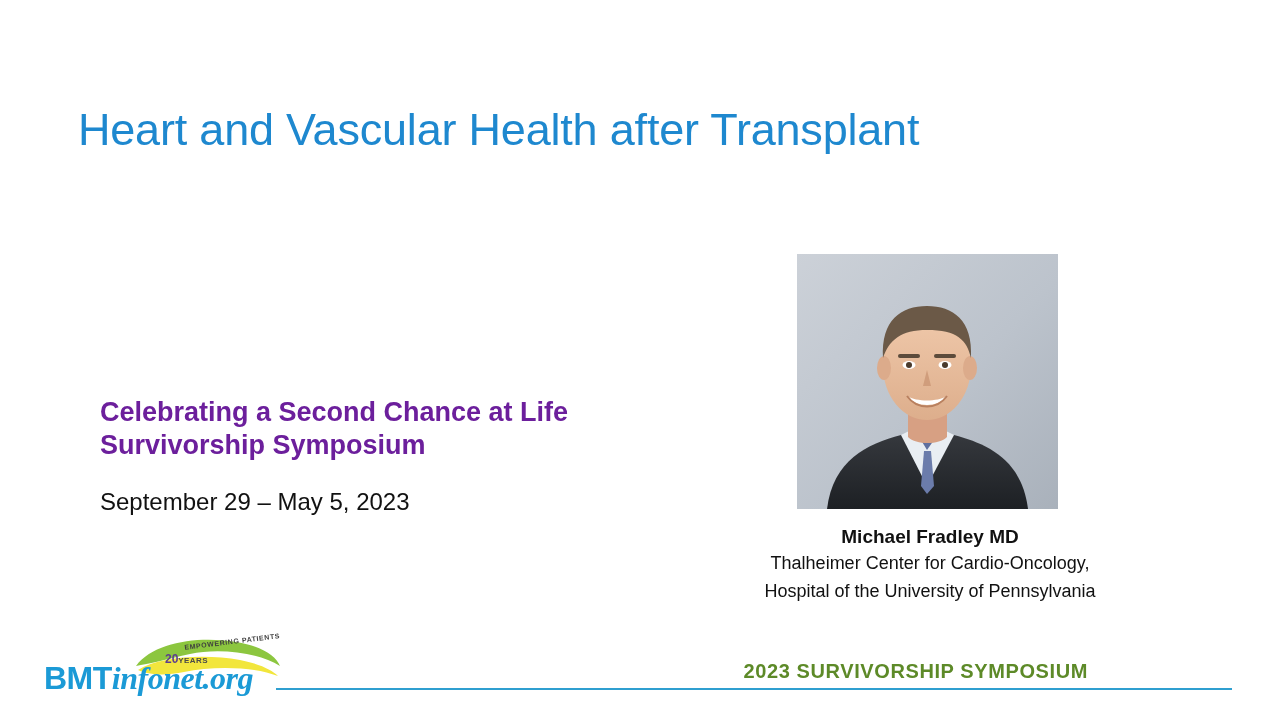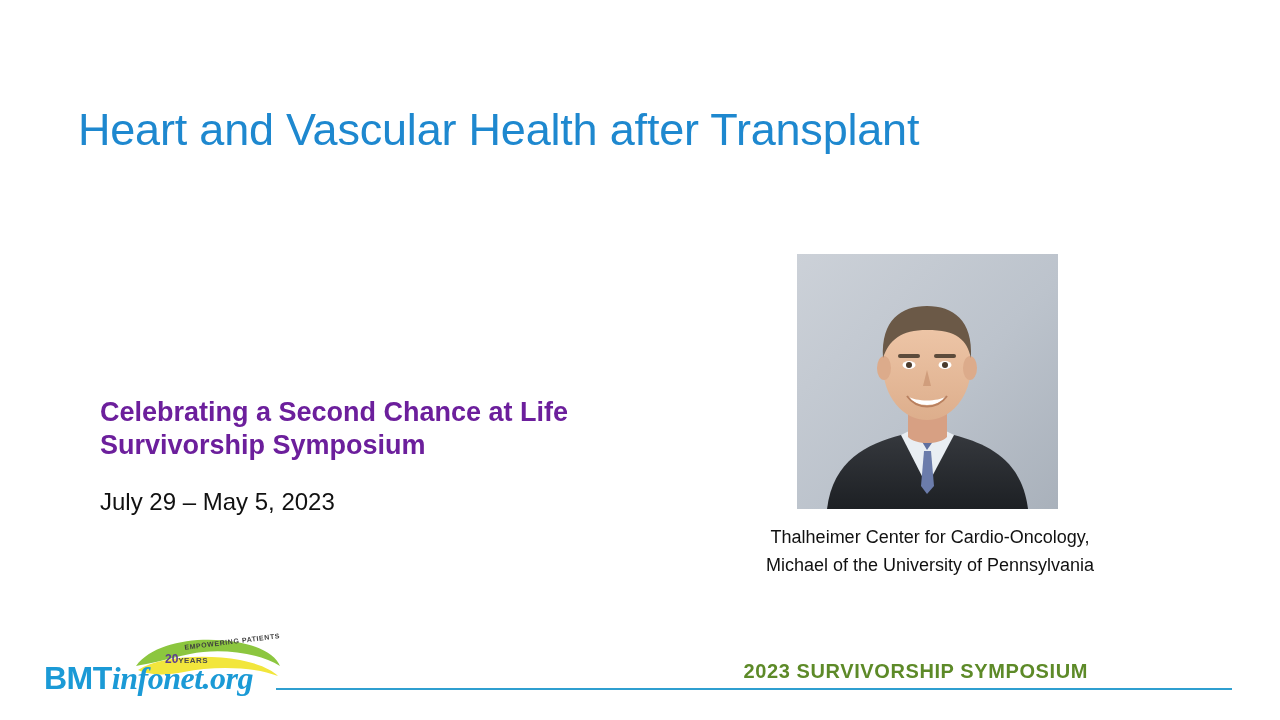--- a/index.html
+++ b/index.html
@@ -158,21 +158,21 @@
 </head>
 <body>
 
 <div class="slide">
 
   <h1 class="slide-title">Heart and Vascular Health after Transplant</h1>
 
   <div class="event-block">
     <div class="event-name">Celebrating a Second Chance at Life
 Survivorship Symposium</div>
-    <div class="event-dates">July 29 – May 5, 2023</div>
+    <div class="event-dates">September 29 – May 5, 2023</div>
   </div>
 
   <div class="speaker-photo">
     <svg class="photo-svg" viewBox="0 0 261 255" preserveAspectRatio="xMidYMid slice">
       <defs>
         <linearGradient id="bgGrad" x1="0" y1="0" x2="1" y2="1">
           <stop offset="0%" stop-color="#ccd1d8"></stop>
           <stop offset="55%" stop-color="#bcc3cc"></stop>
           <stop offset="100%" stop-color="#a9b1bb"></stop>
         </linearGradient>
@@ -212,22 +212,23 @@
       <circle cx="148" cy="111" r="3" fill="#4a3a2c"></circle>
 
       <path d="M130 116 L126 132 L134 132 Z" fill="#d09d7c"></path>
 
       <path d="M110 142 C120 154 140 154 150 142 C140 148 120 148 110 142 Z" fill="#ffffff"></path>
       <path d="M110 142 C120 156 140 156 150 142" stroke="#b9805f" stroke-width="2" fill="none"></path>
     </svg>
   </div>
 
   <div class="speaker-info">
+    <div class="speaker-name">Michael Fradley MD</div>
     <div class="speaker-affiliation">Thalheimer Center for Cardio-Oncology,
-Michael of the University of Pennsylvania</div>
+Hospital of the University of Pennsylvania</div>
   </div>
 
   <div class="footer-rule"></div>
 
   <div class="logo">
     <svg class="logo-swoosh" viewBox="0 0 150 44">
       <path d="M4 30 C22 6 66 0 104 6 C130 10 144 20 148 30 C126 16 86 12 58 18 C36 23 16 28 4 30 Z" fill="#8cc63f"></path>
       <path d="M6 34 C28 20 74 18 108 24 C128 28 140 34 146 40 C120 30 80 30 52 36 C34 40 16 39 6 34 Z" fill="#f2e63c"></path>
     </svg>
     <div class="logo-tagline">EMPOWERING PATIENTS</div>

